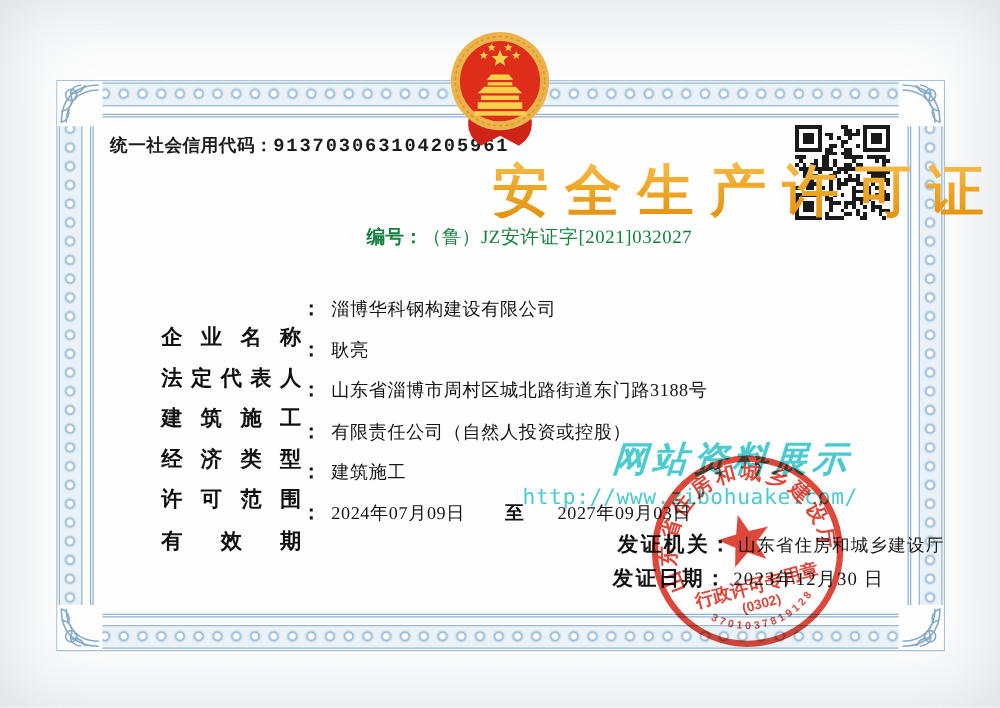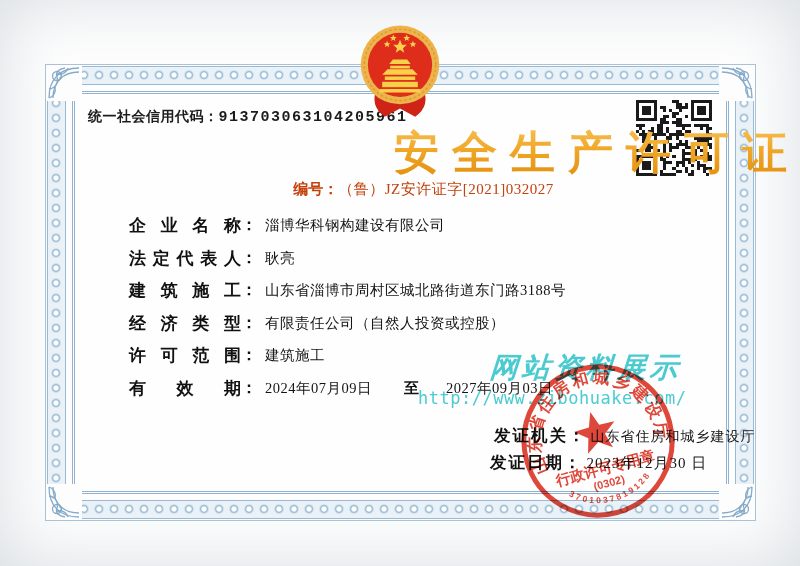--- a/index.html
+++ b/index.html
@@ -24,27 +24,27 @@
   .corner.tr{right:0;top:0;transform:scaleX(-1)}
   .corner.bl{left:0;bottom:0;transform:scaleY(-1)}
   .corner.br{right:0;bottom:0;transform:scale(-1,-1)}
   
   .credit{position:absolute;left:88px;top:108px;z-index:2;font-size:14px;font-weight:bold;color:#1c1c1c;letter-spacing:.5px;}
   .credit .num{font-family:Liberation Mono, monospace;font-weight:bold;font-size:15px;letter-spacing:1.5px;}
   .title{position:absolute;left:0;right:0;top:123px;z-index:2;text-align:right;
          font-size:45px;font-weight:bold;letter-spacing:13px;text-indent:13px;
          background:linear-gradient(180deg,#f8c258 0%,#efa524 48%,#e18c0c 100%);
          -webkit-background-clip:text;background-clip:text;color:transparent;}
-  .serial{position:absolute;left:0;right:0;top:180px;z-index:2;text-align:center;color:#c2410c;padding-left:47px;}
+  .serial{position:absolute;left:0;right:0;top:180px;z-index:2;text-align:center;color:#15803d;padding-left:47px;}
   .serial .lab{font-size:15px;font-weight:bold;}
   .serial .val{font-family:"Liberation Serif",serif;font-size:15px;letter-spacing:.5px;}
   .fields{position:absolute;left:129px;top:214px;width:560px;z-index:2;}
   .frow{position:absolute;left:0;height:22px;white-space:nowrap;color:#111;}
   .flabel{display:inline-block;width:112px;font-size:17px;font-weight:bold;
-          text-align:justify;text-align-last:justify;vertical-align:middle;}
+          text-align:justify;text-align-last:justify;vertical-align:middle;margin-top:44px;}
   .fcolon{font-size:16px;font-weight:bold;vertical-align:middle;}
   .fvalue{font-family:"Liberation Serif",serif;font-size:14.5px;letter-spacing:.5px;
           margin-left:8px;vertical-align:middle;color:#141414;}
   .zhi{font-size:15px;font-weight:bold;margin:0 27px 0 32px;vertical-align:middle;}
   .issue{position:absolute;z-index:2;white-space:nowrap;color:#111;}
   .issue .lab{font-size:16.5px;font-weight:bold;letter-spacing:2px;}
   .issue .val{font-family:"Liberation Serif",serif;font-size:14px;letter-spacing:1px;margin-left:4px;color:#161616;}
   .issue.org{left:494px;top:425px;}
   .issue.date{left:490px;top:452px;}
   .issue.date .val{font-size:15px;}

